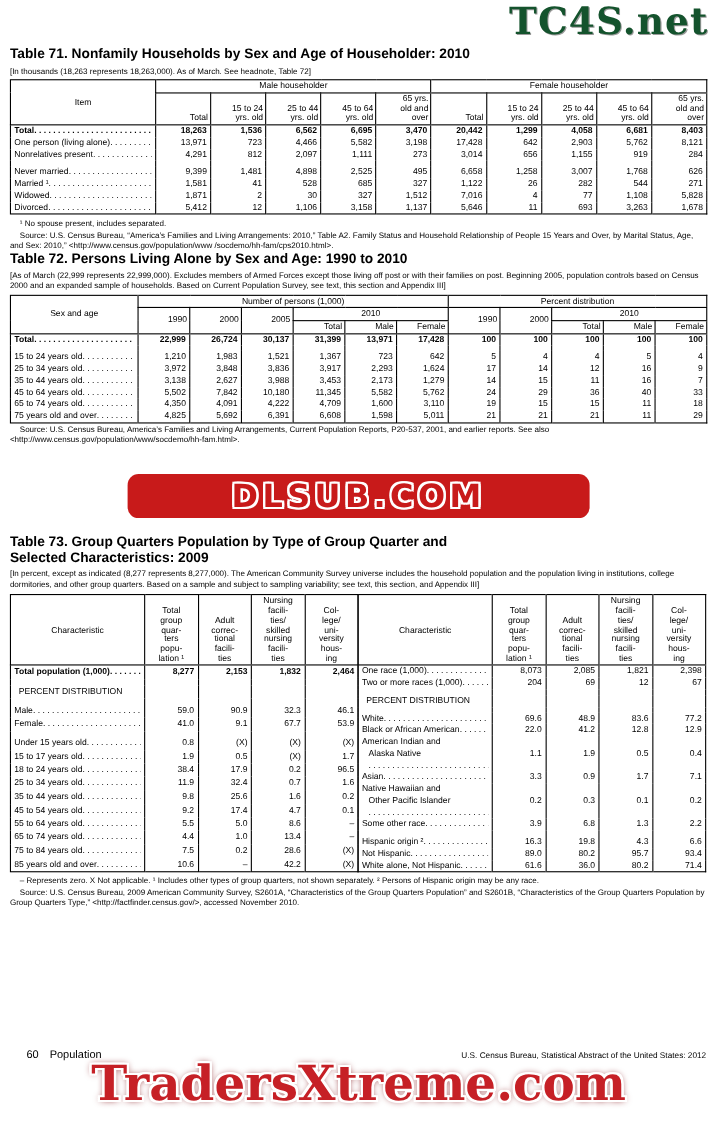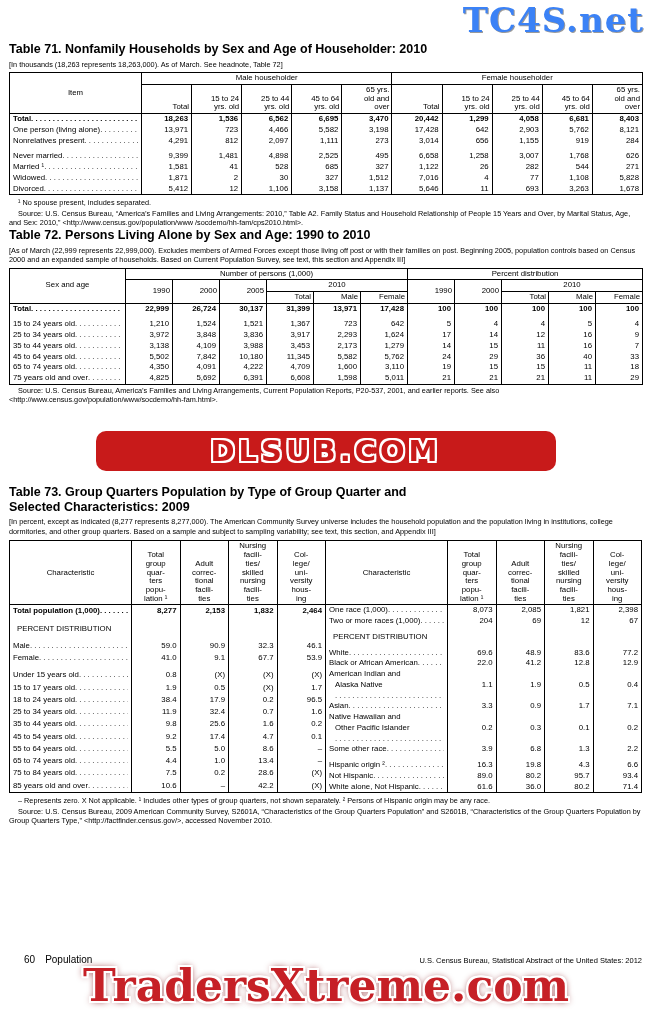--- a/index.html
+++ b/index.html
@@ -7,24 +7,24 @@
   body {
     width:652px; height:1024px; background:#fff; color:#000;
     font-family:"Liberation Sans", sans-serif; position:relative; overflow:hidden;
   }
   .content { padding:0 9px; position:relative; z-index:1; }
 
   
   .wm-top {
     position:absolute; top:0; right:8px; z-index:4;
     font-family:"DejaVu Serif", serif; font-weight:bold; font-size:34px;
-    color:#3b82f6; letter-spacing:1px; text-shadow:1px 1px 0 #9a9a9a;
+    color:#14532d; letter-spacing:1px; text-shadow:1px 1px 0 #9a9a9a;
   }
   .wm-middle {
-    margin:26px auto 14px; width:460px; padding:3px 0; z-index:4; position:relative;
+    margin:26px auto 14px; width:420px; padding:3px 0; z-index:4; position:relative;
     background:#c81a1a; border-radius:10px; text-align:center;
     font-family:"DejaVu Sans", sans-serif; font-weight:bold; font-size:29px; letter-spacing:4px;
     color:#c81a1a;
     text-shadow:-2px 0 #fff, 2px 0 #fff, 0 -2px #fff, 0 2px #fff, -2px -2px #fff, 2px 2px #fff, -2px 2px #fff, 2px -2px #fff;
   }
   .wm-bottom {
     position:absolute; top:960px; left:0; right:0; z-index:5; text-align:center;
     font-family:"DejaVu Serif", serif; font-weight:bold; font-size:44px; letter-spacing:0px;
     color:#c62026;
     text-shadow:-2px 0 #fff, 2px 0 #fff, 0 -2px #fff, 0 2px #fff,
@@ -360,21 +360,21 @@
             <td></td>
           </tr>
           <tr>
             <td class="lblcell">
               <div class="leader">
                 <span>15 to 24 years old</span>
                 <span class="dots"></span>
               </div>
             </td>
             <td class="num">1,210</td>
-            <td class="num">1,524</td>
+            <td class="num">1,983</td>
             <td class="num">1,521</td>
             <td class="num">1,367</td>
             <td class="num">723</td>
             <td class="num">642</td>
             <td class="num">5</td>
             <td class="num">4</td>
             <td class="num">4</td>
             <td class="num">5</td>
             <td class="num">4</td>
           </tr>
@@ -398,21 +398,21 @@
             <td class="num">9</td>
           </tr>
           <tr>
             <td class="lblcell">
               <div class="leader">
                 <span>35 to 44 years old</span>
                 <span class="dots"></span>
               </div>
             </td>
             <td class="num">3,138</td>
-            <td class="num">4,109</td>
+            <td class="num">2,627</td>
             <td class="num">3,988</td>
             <td class="num">3,453</td>
             <td class="num">2,173</td>
             <td class="num">1,279</td>
             <td class="num">14</td>
             <td class="num">15</td>
             <td class="num">11</td>
             <td class="num">16</td>
             <td class="num">7</td>
           </tr>

